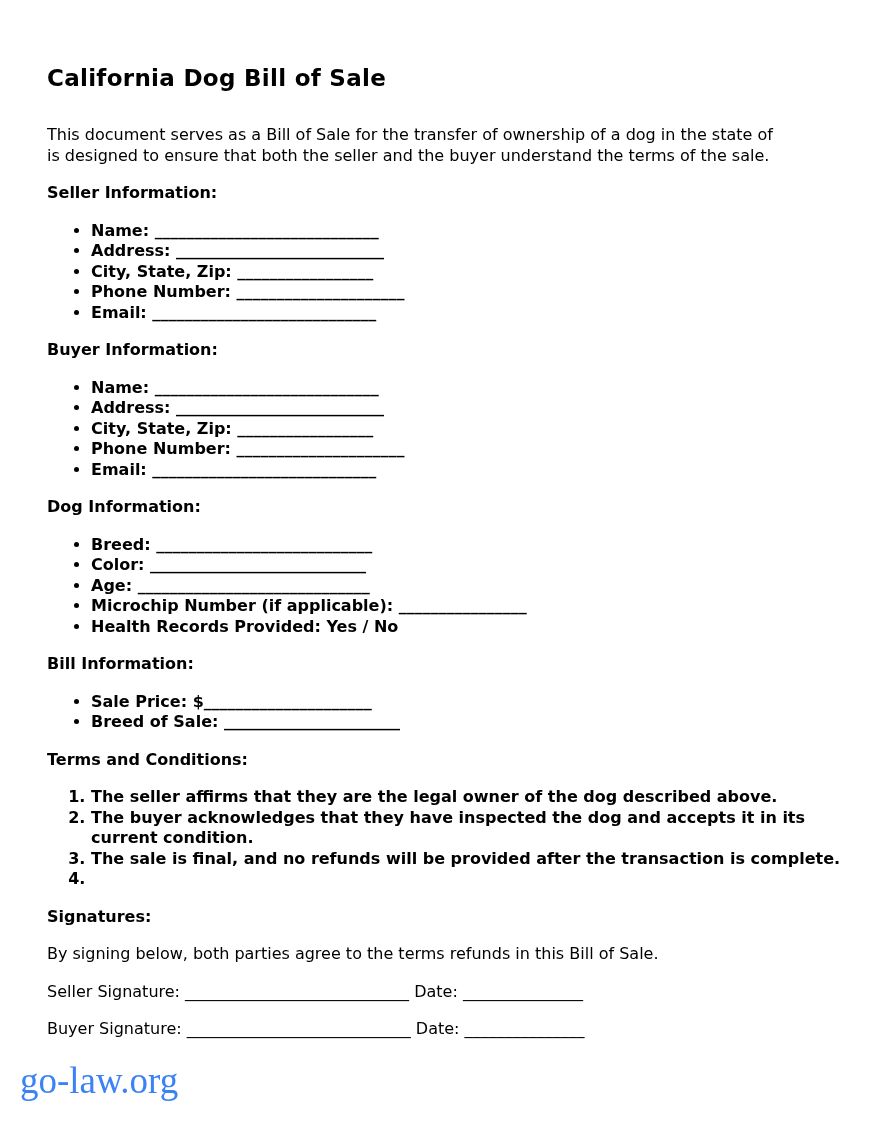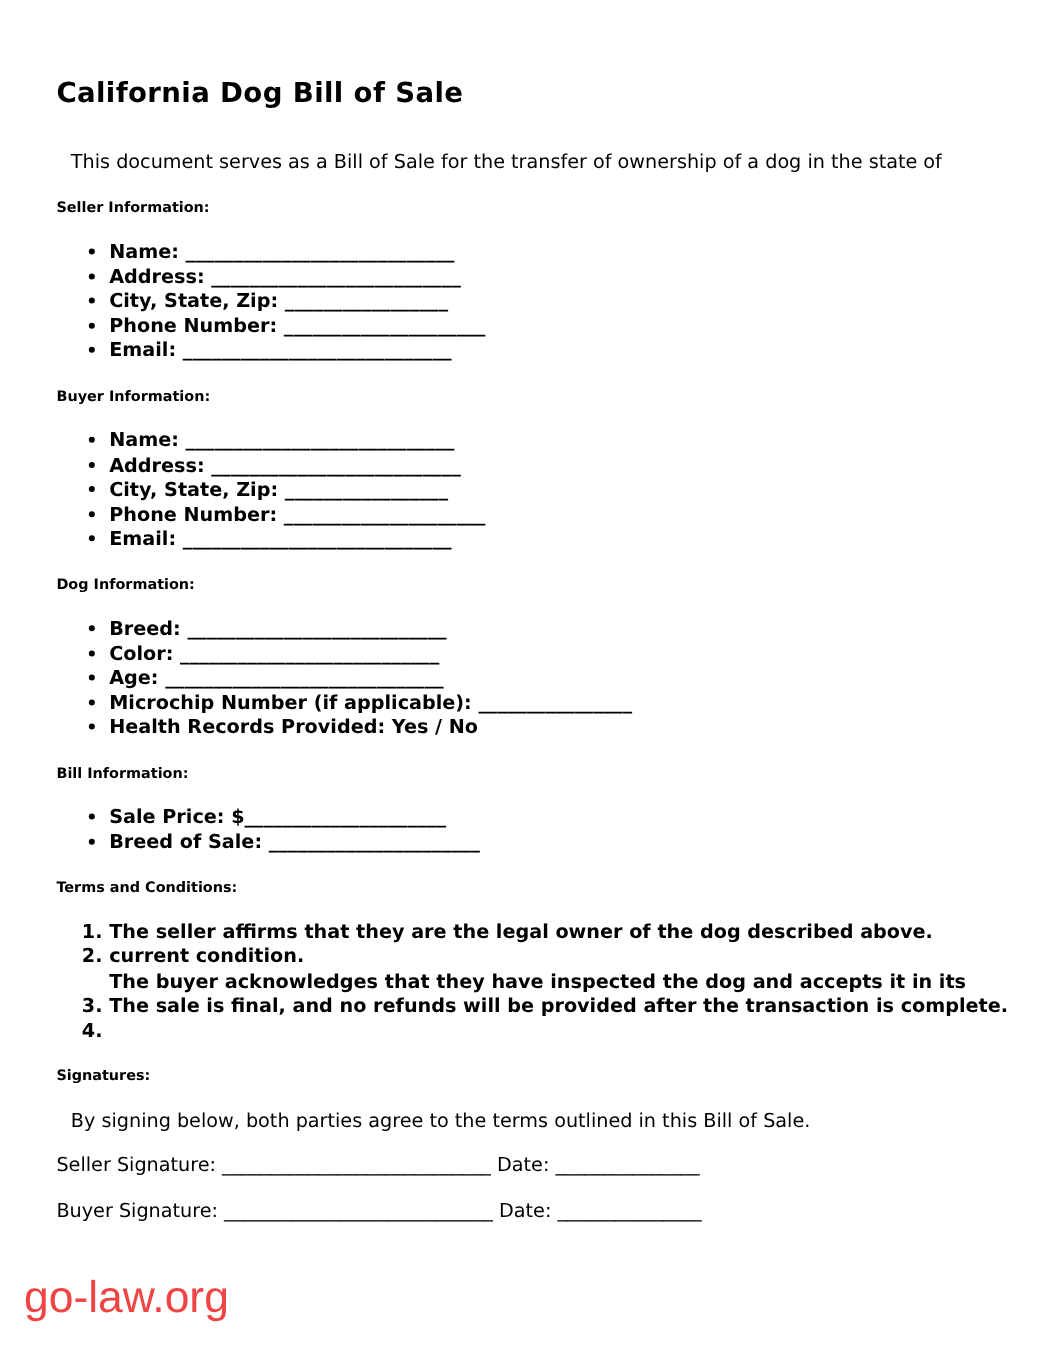--- a/index.html
+++ b/index.html
@@ -17,53 +17,54 @@
     line-height: 20.5px;
   }
   h1 {
     font-size: 23px;
     line-height: 40px;
     margin: 0 0 27px 0;
     letter-spacing: 0.3px;
     font-weight: bold;
   }
   h2 {
-    font-size: 12px;
+    font-size: 16px;
     line-height: 20.5px;
     font-weight: bold;
     margin: 17px 0;
   }
-  p { margin: 17px 12px; }
+  p { margin: 17px 0; }
   ul, ol {
     margin: 17px 0;
     padding-left: 44px;
     font-weight: bold;
   }
   li { margin: 0; padding: 0; }
   .ln { display: block; white-space: nowrap; }
   .nowrap { white-space: nowrap; }
   .sig-row { margin: 17px 0; white-space: nowrap; }
   .watermark {
     position: absolute;
     left: 20px;
     top: 1062px;
-    font-family: Liberation Sans, sans-serif;
+    font-family: Liberation Serif, serif;
     font-size: 37px;
     line-height: 37px;
-    color: #ef4444;
+    color: #3b82f6;
     white-space: nowrap;
   }
 </style>
 </head>
 <body>
 
 <h1>California Dog Bill of Sale</h1>
 
 <p>
   <span class="ln">This document serves as a Bill of Sale for the transfer of ownership of a dog in the state of</span>
+  <span class="ln">is designed to ensure that both the seller and the buyer understand the terms of the sale.</span>
 </p>
 
 <h2>Seller Information:</h2>
 <ul>
   <li class="nowrap">Name: ____________________________</li>
   <li class="nowrap">Address: __________________________</li>
   <li class="nowrap">City, State, Zip: _________________</li>
   <li class="nowrap">Phone Number: _____________________</li>
   <li class="nowrap">Email: ____________________________</li>
 </ul>
@@ -91,30 +92,30 @@
   <li class="nowrap">Sale Price: $_____________________</li>
   <li class="nowrap">Breed of Sale: ______________________</li>
 </ul>
 
 <h2>Terms and Conditions:</h2>
 <ol>
   <li>
     <span class="ln">The seller affirms that they are the legal owner of the dog described above.</span>
   </li>
   <li>
+    <span class="ln">The buyer acknowledges that they have inspected the dog and accepts it in its</span>
     <span class="ln">current condition.</span>
-    <span class="ln">The buyer acknowledges that they have inspected the dog and accepts it in its</span>
   </li>
   <li>
     <span class="ln">The sale is final, and no refunds will be provided after the transaction is complete.</span>
   </li>
   <li>
   </li>
 </ol>
 
 <h2>Signatures:</h2>
-<p>By signing below, both parties agree to the terms outlined in this Bill of Sale.</p>
+<p>By signing below, both parties agree to the terms refunds in this Bill of Sale.</p>
 
 <p class="sig-row"><span>Seller Signature:</span> <span>____________________________</span> <span>Date:</span> <span>_______________</span></p>
 
 <p class="sig-row"><span>Buyer Signature:</span> <span>____________________________</span> <span>Date:</span> <span>_______________</span></p>
 
 <div class="watermark">go-law.org</div>
 
 </body></html>

